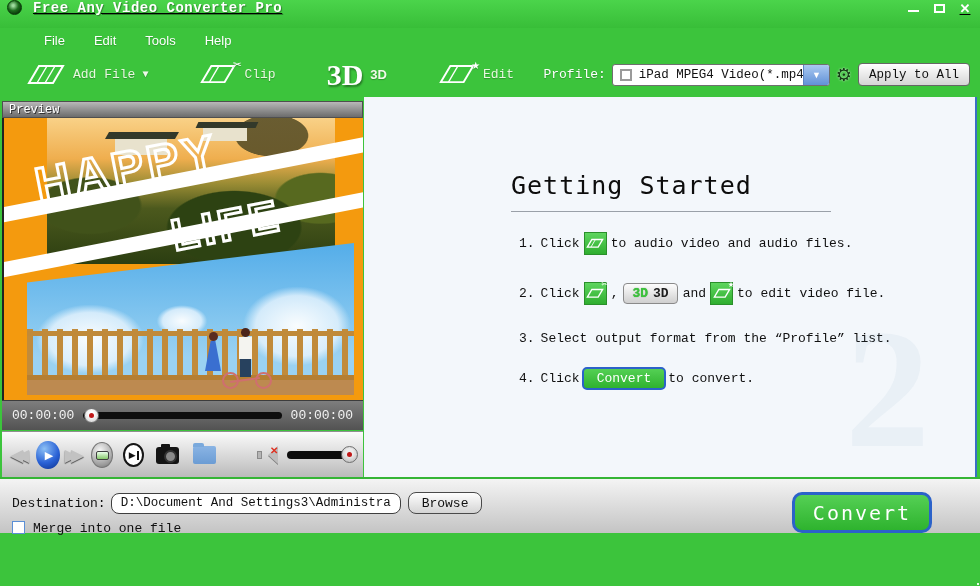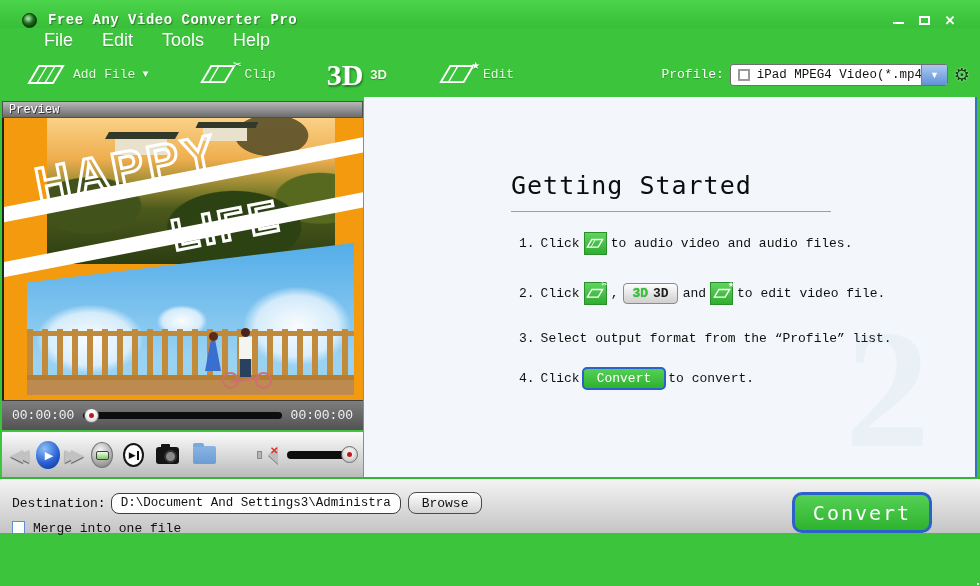--- a/index.html
+++ b/index.html
@@ -1,36 +1,36 @@
 <!DOCTYPE html>
 <html><head>
 <meta charset="utf-8">
 <style>
   * { box-sizing: border-box; margin: 0; padding: 0; }
   html,body { width: 980px; height: 586px; }
   body { font-family: "Liberation Sans", sans-serif; background:#2a2a2a; }
   .window { position:relative; width:980px; height:586px; background:#3cc43c; overflow:hidden; }
 
   
-  .titlebar { position:absolute; top:0; left:0; right:0; height:28px; display:flex; align-items:flex-end;
-              padding:0 22px; background:linear-gradient(#4bd44b,#38be38); }
+  .titlebar { position:absolute; top:0; left:0; right:0; height:28px; display:flex; align-items:flex-start;
+              padding:0 7px; background:linear-gradient(#4bd44b,#38be38);text-decoration:underline; }
   .app-icon { width:15px; height:15px; border-radius:50%;
               background:radial-gradient(circle at 40% 35%, #9fdc9f 8%, #1d6b1d 45%, #062d06 85%);
               border:1px solid #0a3a0a; flex:0 0 auto; }
   .title-text { color:#fff; font:bold 14px "Liberation Mono", monospace; margin-left:11px;
                 letter-spacing:.5px; text-shadow:1px 1px 1px rgba(0,0,0,.35); }
   .win-controls { margin-left:auto; display:flex; gap:10px; align-items:center; }
   .win-btn { color:#fff; cursor:pointer; display:grid; place-items:center; width:16px; height:16px; }
   .btn-min-bar { width:11px; height:2px; background:#fff; margin-top:6px; }
   .btn-max-box { width:11px; height:9px; border:2px solid #fff; }
   .btn-close-x { font:bold 13px "Liberation Sans",sans-serif; }
 
   
   .menubar { position:absolute; top:28px; left:0; right:0; height:24px; display:flex; gap:29px;
-             padding-left:44px; align-items:center; color:#fff; font-size:18px; background:#3cc43c; }
+             padding-left:44px; align-items:center; color:#fff; font-size:13px; background:#3cc43c; }
   .menu-item { cursor:pointer; text-shadow:0 1px 1px rgba(0,0,0,.2); }
 
   
   .toolbar { position:absolute; top:52px; left:0; right:0; height:45px; display:flex; align-items:center;
              color:#eef9ea; background:#3cc43c;gap:25px; }
   .tool { display:flex; align-items:center; gap:7px; margin-left:26px; cursor:pointer;
           font:13px "Liberation Mono", monospace; color:#e8f8e0; text-shadow:0 1px 1px rgba(0,0,0,.25); }
   .film-svg { display:block; }
   .icon-overlay { position:relative; }
   .overlay-glyph { position:absolute; right:-4px; top:-6px; color:#fff; font-size:14px; }
@@ -260,20 +260,21 @@
     </div>
 
     <div class="toolbar-right">
       <span class="profile-label">Profile:</span>
       <div class="profile-select">
         <span class="checkbox-glyph"></span>
         <span class="profile-value">iPad MPEG4 Video(*.mp4)</span>
         <span class="select-arrow">▼</span>
       </div>
       <span class="gear">⚙</span>
+      <div class="apply-btn">Apply to All</div>
     </div>
   </div>
 
   <div class="preview-header">Preview</div>
 
   <div class="preview-image">
     <div class="photo-top">
       <div class="roof roof1"></div>
       <div class="wall wall1"></div>
       <div class="roof roof2"></div>

